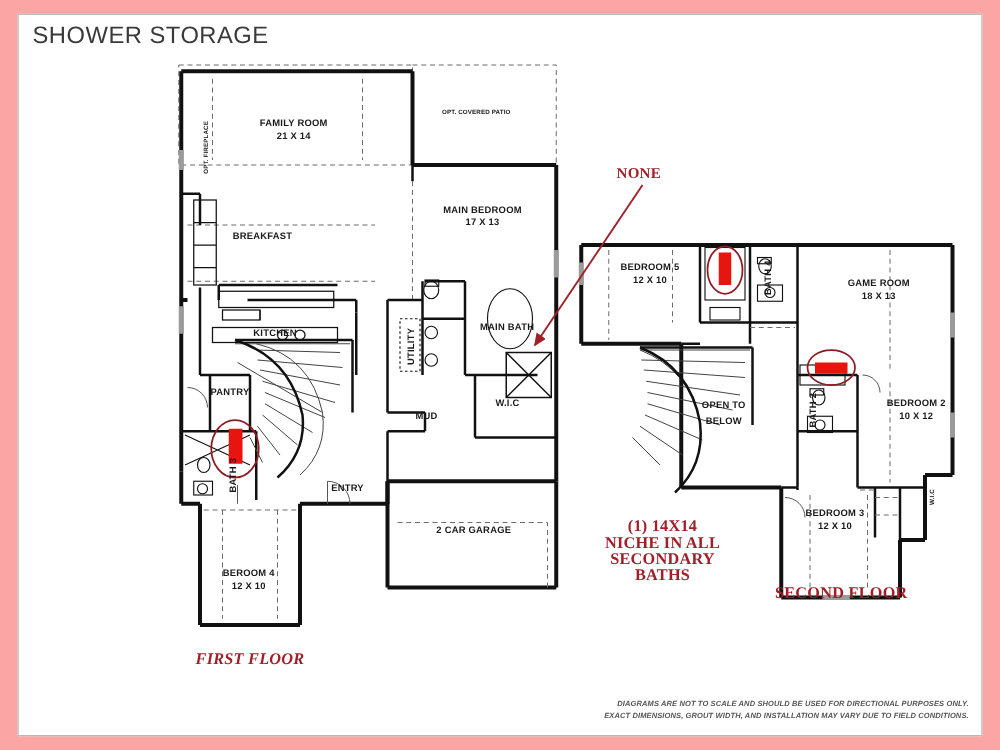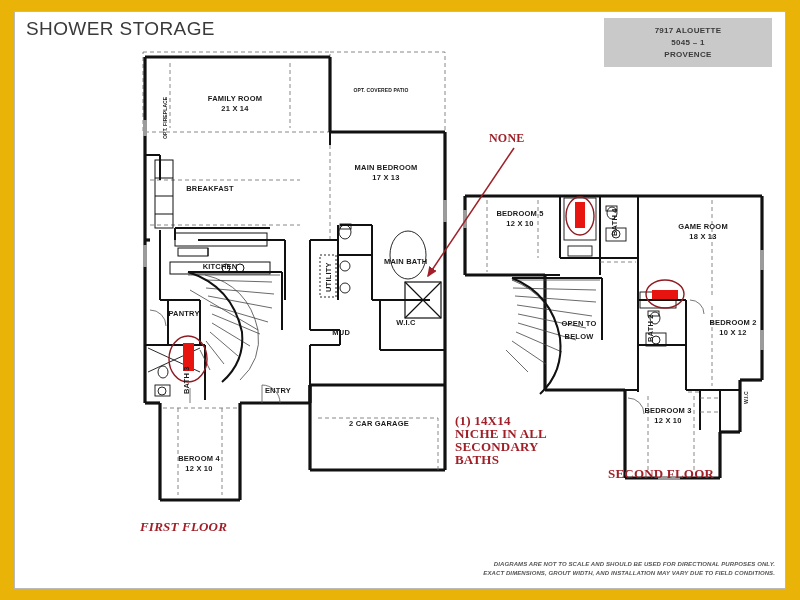--- a/index.html
+++ b/index.html
@@ -6,21 +6,21 @@
   html, body {
     margin: 0; padding: 0;
     width: 800px; height: 600px;
     background: #ffffff;
     font-family: "Liberation Sans", sans-serif;
     overflow: hidden;
   }
   #page {
     position: relative;
     width: 800px; height: 600px;
-    background: #eab308;
+    background: #fca5a5;
   }
   
   #sheet-frame {
     position: absolute;
     left: 14px; top: 11px;
     width: 772px; height: 578px;
     border: 1px solid #b9b9b9;
     background: #ffffff;
   }
   #sheet-shadow {
@@ -71,20 +71,21 @@
   }
   .lbl.tiny { font-size: 5px; letter-spacing: 0.1px; }
   .vert { writing-mode: vertical-rl; transform: rotate(180deg); }
   .red {
     position: absolute;
     color: #a01f28;
     font-family: "Liberation Serif", serif;
     font-size: 12px;
     font-weight: bold;
     white-space: nowrap;
+    text-align: center;
     line-height: 13px;
     letter-spacing: 0.2px;
   }
   .red.small { font-size: 13px; }
   #disclaimer {
     position: absolute;
     left: 470px; top: 560px;
     width: 305px;
     font-size: 6px;
     font-style: italic;
@@ -98,25 +99,20 @@
 </head>
 <body>
 
 <div id="page">
 
   <div id="sheet-shadow"></div>
   <div id="sheet-frame"></div>
 
   <div id="page-title">SHOWER STORAGE</div>
 
-  <div id="title-block">
-    <div>7917 ALOUETTE</div>
-    <div>5045 – 1</div>
-    <div>PROVENCE</div>
-  </div>
 
   <div id="drawing">
 
     <svg id="plan" width="800" height="600">
       <defs>
         <marker id="arrowhead" markerWidth="7" markerHeight="7" refX="6" refY="3" orient="auto">
           <path d="M0,0 L7,3 L0,6 z" fill="#a01f28"></path>
         </marker>
       </defs>
 

